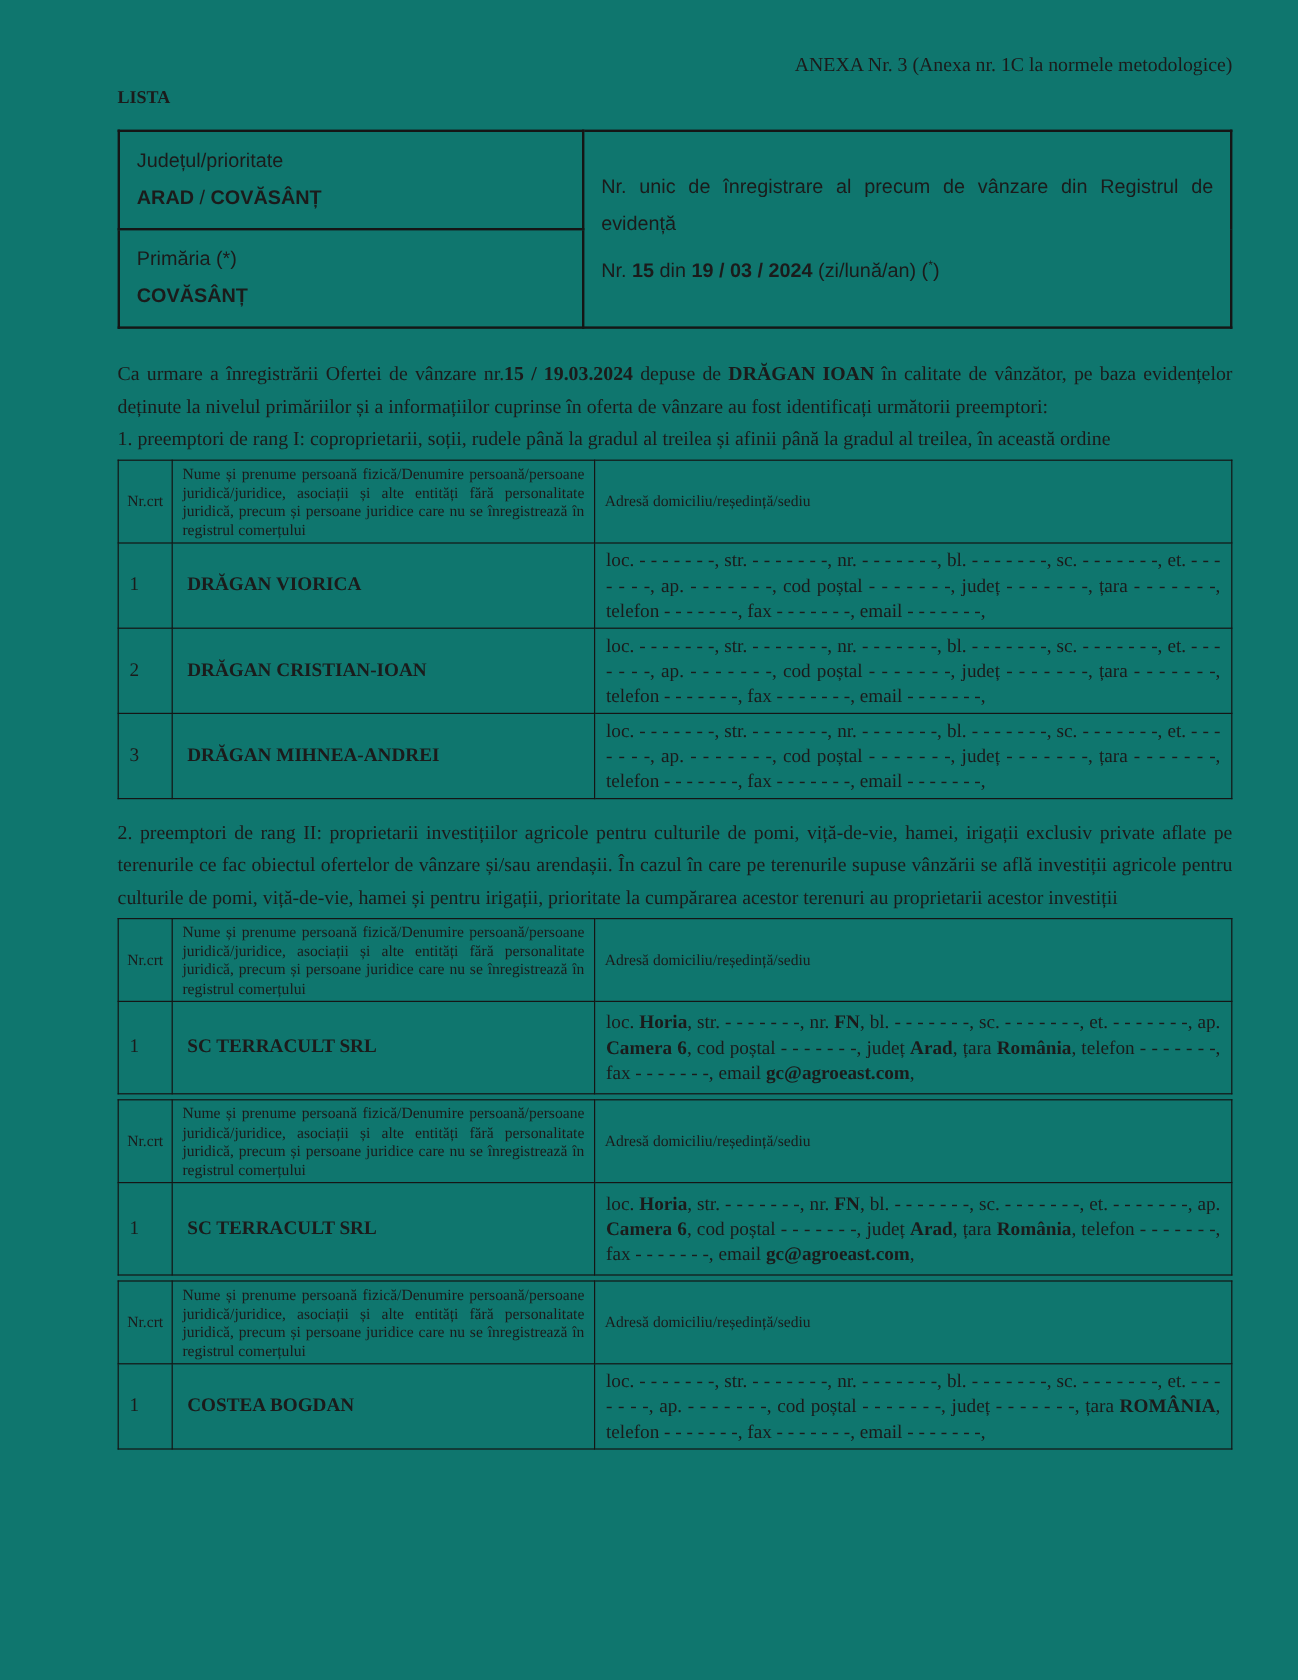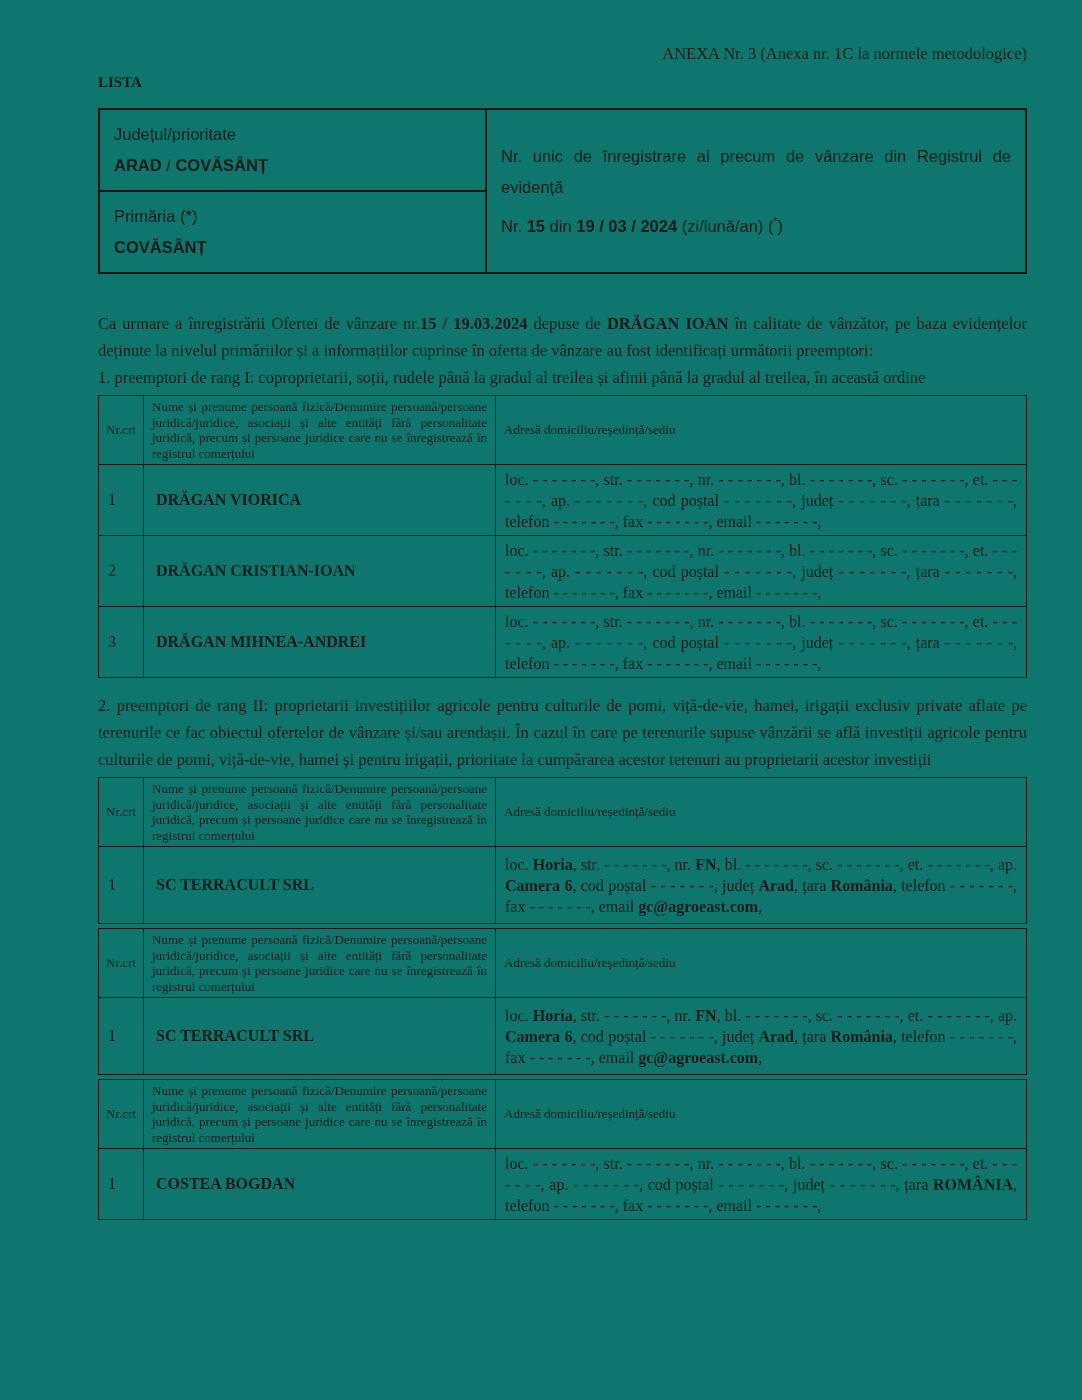--- a/index.html
+++ b/index.html
@@ -25,21 +25,21 @@
   }
   .info-table td { border:2px solid #151515; vertical-align:middle; padding:9px 14px; }
   .info-table .left-col { width:357px; line-height:31px; }
   .info-table .bold { font-weight:700; }
   .info-table .reg-label { text-align:justify; line-height:31px; }
   .info-table .reg-value { line-height:31px; margin-top:3px; }
   sup { font-size:0.62em; }
 
   
   .body-p { font-size:16.5px; line-height:27px; text-align:justify; margin:0; }
-  .intro { margin-top:36px; }
+  .intro { margin-top:24px; }
   .p-after-table { margin-top:14px; }
 
   
   .ptable { width:100%; border-collapse:collapse; margin-top:4px; }
   .ptable td { border:1.5px solid #151515; vertical-align:middle; }
   .ptable .hrow td { font-size:13px; line-height:15.5px; padding:3px 8px;margin-top:36px; }
   .ptable .hrow .nrh { text-align:center; padding:3px 2px; }
   .ptable .hrow .nameh { text-align:justify; }
   .col-nr { width:45px; }
   .col-name { width:352px; }

